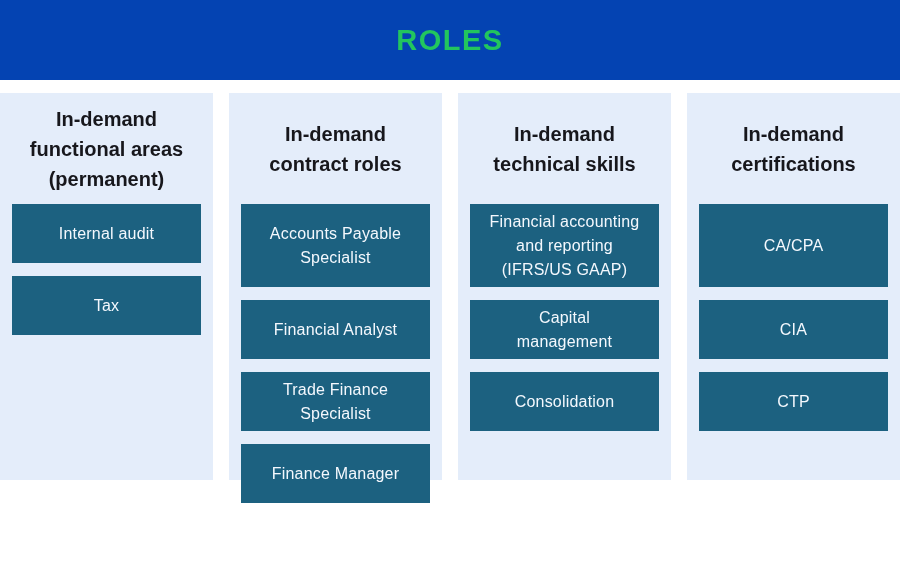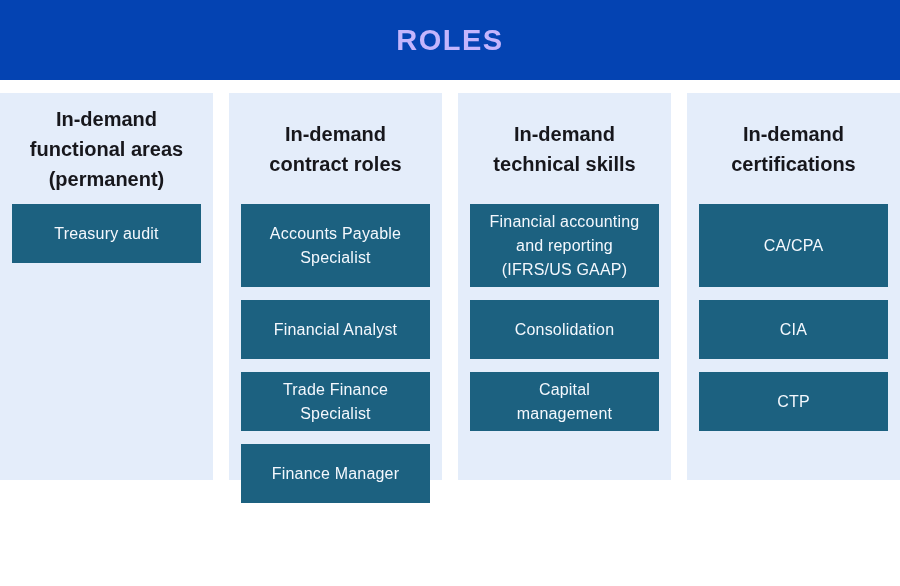--- a/index.html
+++ b/index.html
@@ -18,21 +18,21 @@
   }
   .banner {
     height: 80px;
     background: #0443b2;
     display: flex;
     align-items: center;
     justify-content: center;
   }
   .banner-title {
     margin: 0;
-    color: #c4b5fd;
+    color: #22c55e;
     font-size: 29px;
     font-weight: bold;
     letter-spacing: 1.5px;
   }
   .columns {
     display: flex;
     gap: 16px;
     margin-top: 13px;
     height: 387px;
   }
@@ -83,43 +83,44 @@
   <header class="banner">
     <h1 class="banner-title">ROLES</h1>
   </header>
 
   <div class="columns">
 
     <section class="column">
       <div class="column-heading">In-demand
 functional areas
 (permanent)</div>
-      <div class="chip">Treasury audit</div>
+      <div class="chip">Internal audit</div>
+      <div class="chip">Tax</div>
     </section>
 
     <section class="column">
       <div class="column-heading">In-demand
 contract roles</div>
       <div class="chip tall">Accounts Payable
 Specialist</div>
       <div class="chip">Financial Analyst</div>
       <div class="chip">Trade Finance
 Specialist</div>
       <div class="chip">Finance Manager</div>
     </section>
 
     <section class="column">
       <div class="column-heading">In-demand
 technical skills</div>
       <div class="chip tall">Financial accounting
 and reporting
 (IFRS/US GAAP)</div>
-      <div class="chip">Consolidation</div>
       <div class="chip">Capital
 management</div>
+      <div class="chip">Consolidation</div>
     </section>
 
     <section class="column">
       <div class="column-heading">In-demand
 certifications</div>
       <div class="chip tall">CA/CPA</div>
       <div class="chip">CIA</div>
       <div class="chip">CTP</div>
     </section>
 

